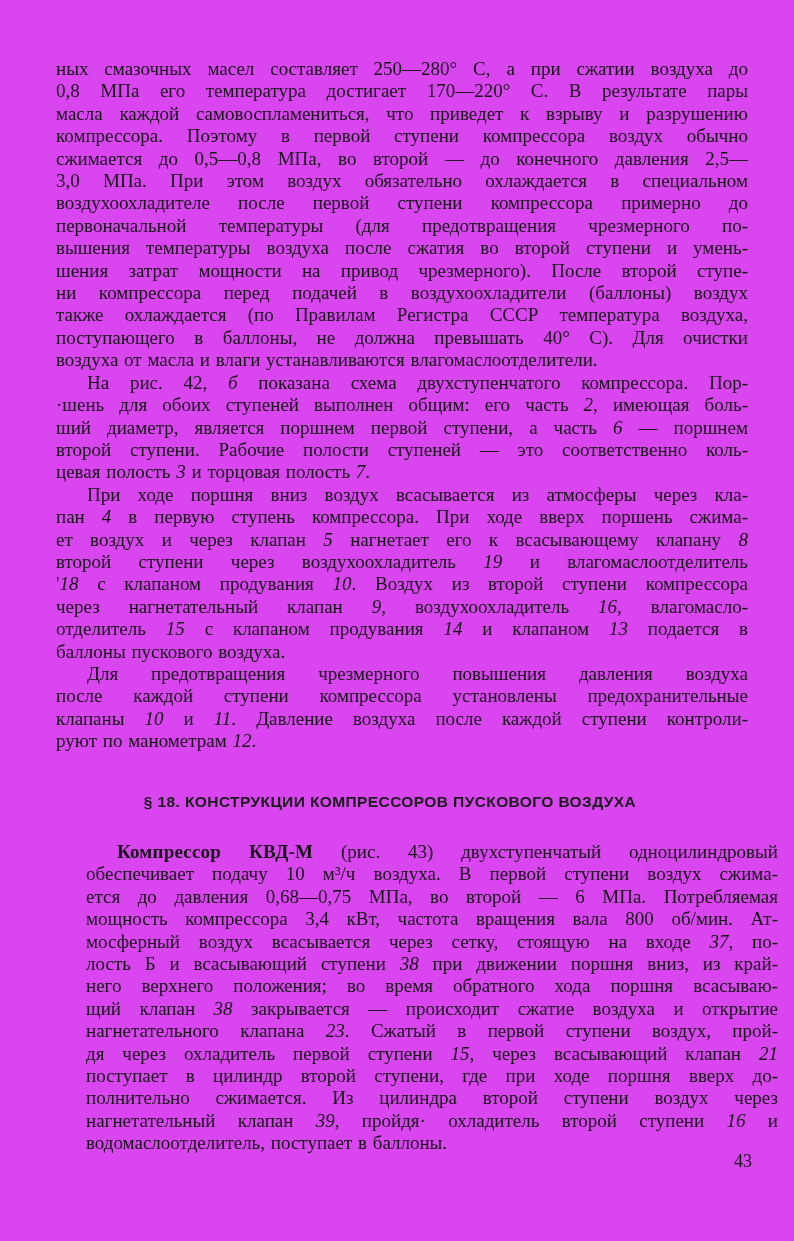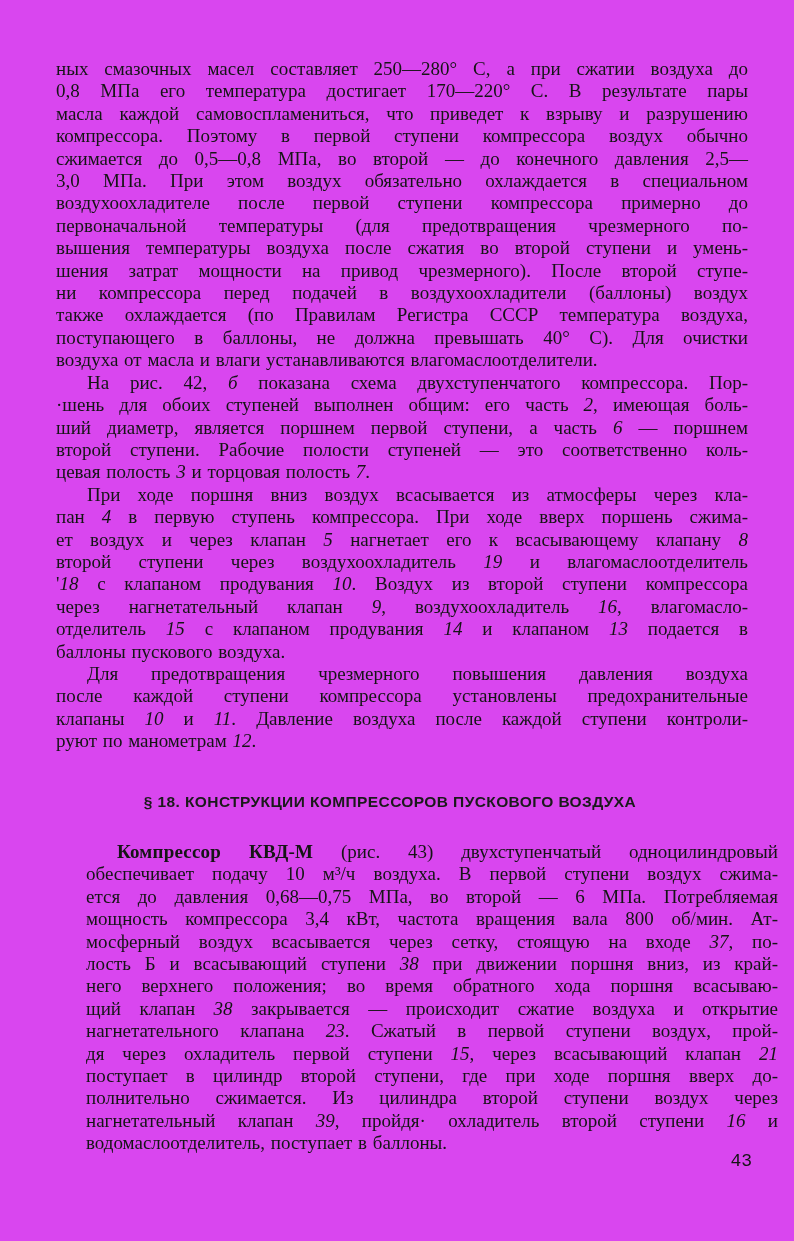--- a/index.html
+++ b/index.html
@@ -49,21 +49,21 @@
     letter-spacing: 0.4px;
     color: #1a1a1a;
   }
   .page-number {
     position: absolute;
     top: 1151px;
     left: 712px;
     width: 40px;
     text-align: right;
     font-size: 18px;
-    font-family: Liberation Mono, monospace;
+    font-family: Liberation Serif, serif;
     color: #151515;
   }
 </style>
 </head>
 <body>
 
 <div class="page">
   <div class="body-text" id="block-intro">
       <div class="para">
         <div class="line"><span>ных смазочных масел составляет 250—280° С, а при сжатии воздуха до</span></div>

